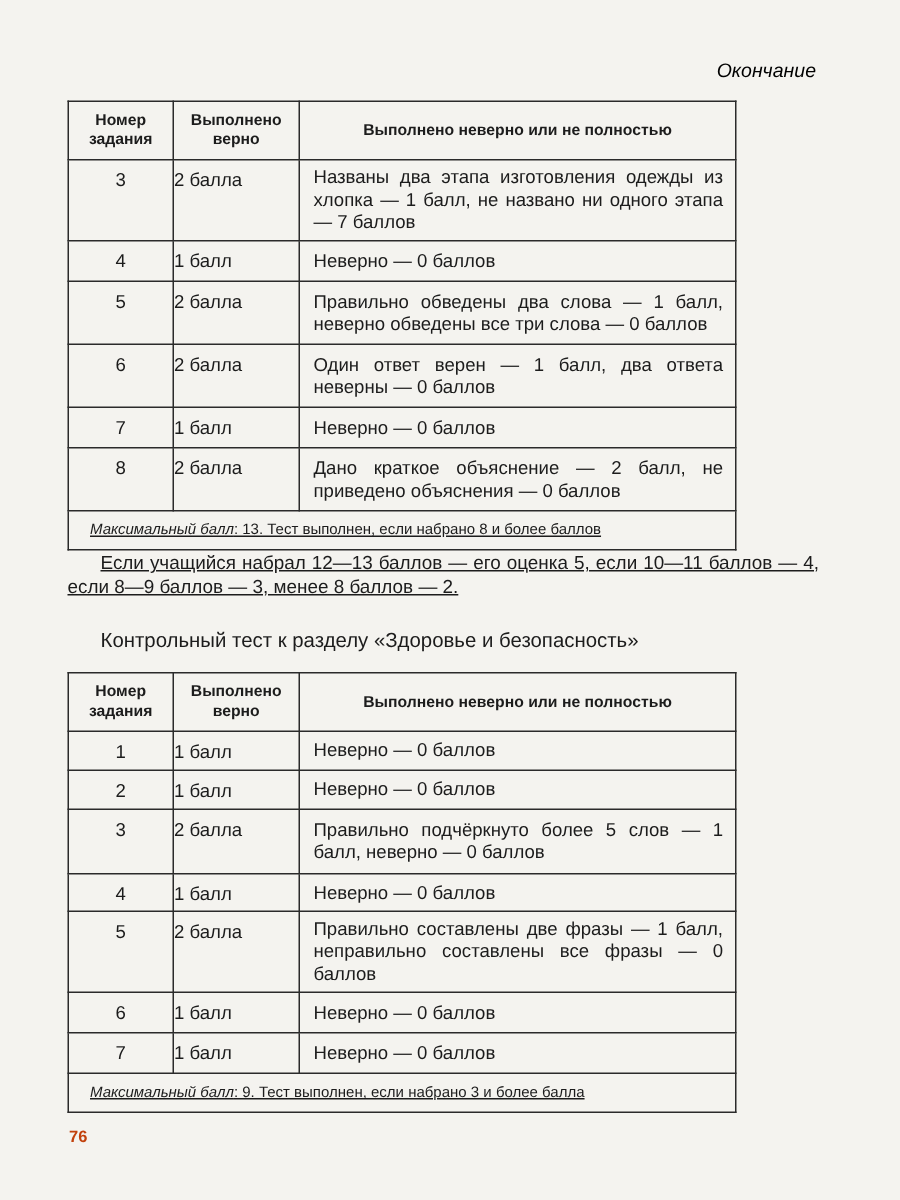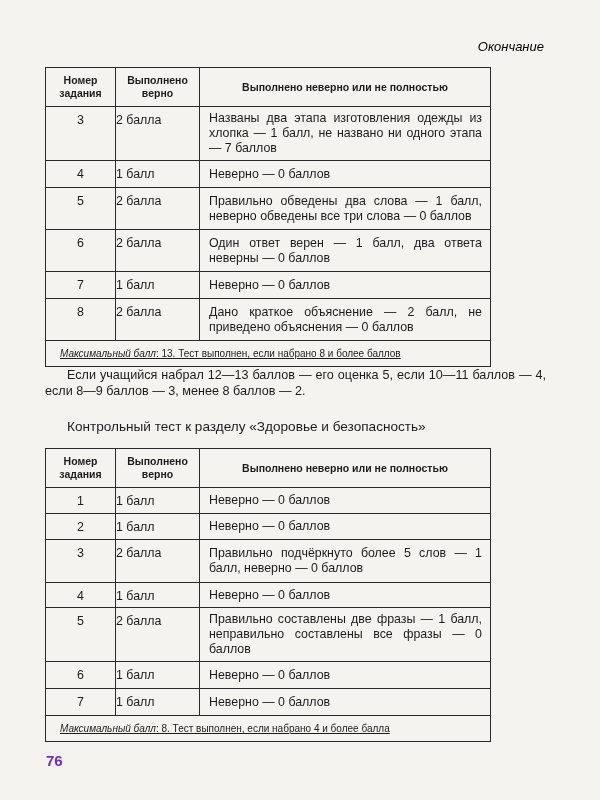--- a/index.html
+++ b/index.html
@@ -32,28 +32,28 @@
   .col-num { width: 69px; text-align: center; }
   .col-ok { width: 83px; text-align: left; }
   .col-bad { text-align: justify; padding: 4px 8px 4px 9px !important; }
   td.col-num, td.col-ok { vertical-align: top; padding-top: 6px !important; }
   .footer-cell { font-size: 10px; padding: 5px 0 5px 14px !important; text-align: left; text-decoration: underline; }
   .footer-cell .it { font-style: italic; }
   .para {
     position: absolute; left: 45px; width: 501px;
     font-size: 12.6px; line-height: 16px; text-align: justify;
   }
-  .para .first { padding-left: 22px; }
+  .para .first { padding-left: 22px; text-decoration: underline; }
   .heading {
     position: absolute; left: 67px; top: 419px;
     font-weight: normal; font-size: 13.6px;
   }
   .pagenum {
     position: absolute; left: 46px; top: 752px;
-    font-size: 15px; font-weight: bold; color: #6d28d9;
+    font-size: 11px; font-weight: bold; color: #c2410c;
   }
   #t1 { top: 67px; }
   #t2 { top: 448px; }
   #t1 .r-header { height: 39px; }
   #t2 .r-header { height: 39px; }
 </style>
 </head>
 <body>
 
 <div class="continuation">Окончание</div>
@@ -145,18 +145,18 @@
       <td class="col-num">6</td>
       <td class="col-ok">1 балл</td>
       <td class="col-bad">Неверно — 0 баллов</td>
     </tr>
     <tr style="height:27px">
       <td class="col-num">7</td>
       <td class="col-ok">1 балл</td>
       <td class="col-bad">Неверно — 0 баллов</td>
     </tr>
     <tr>
-      <td colspan="3" class="footer-cell"><span class="it">Максимальный балл</span><span>: 8. Тест выполнен, если набрано 4 и более балла</span></td>
+      <td colspan="3" class="footer-cell"><span class="it">Максимальный балл</span><span>: 9. Тест выполнен, если набрано 3 и более балла</span></td>
     </tr>
   </tbody>
 </table>
 
 <div class="pagenum">76</div>
 
 </body></html>

